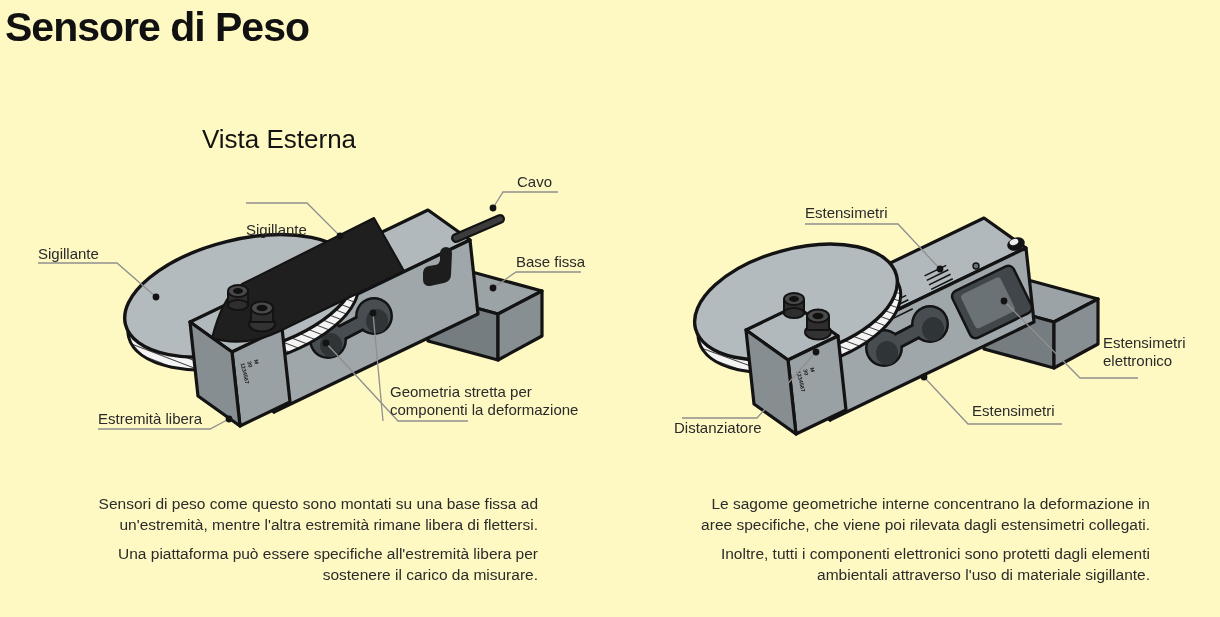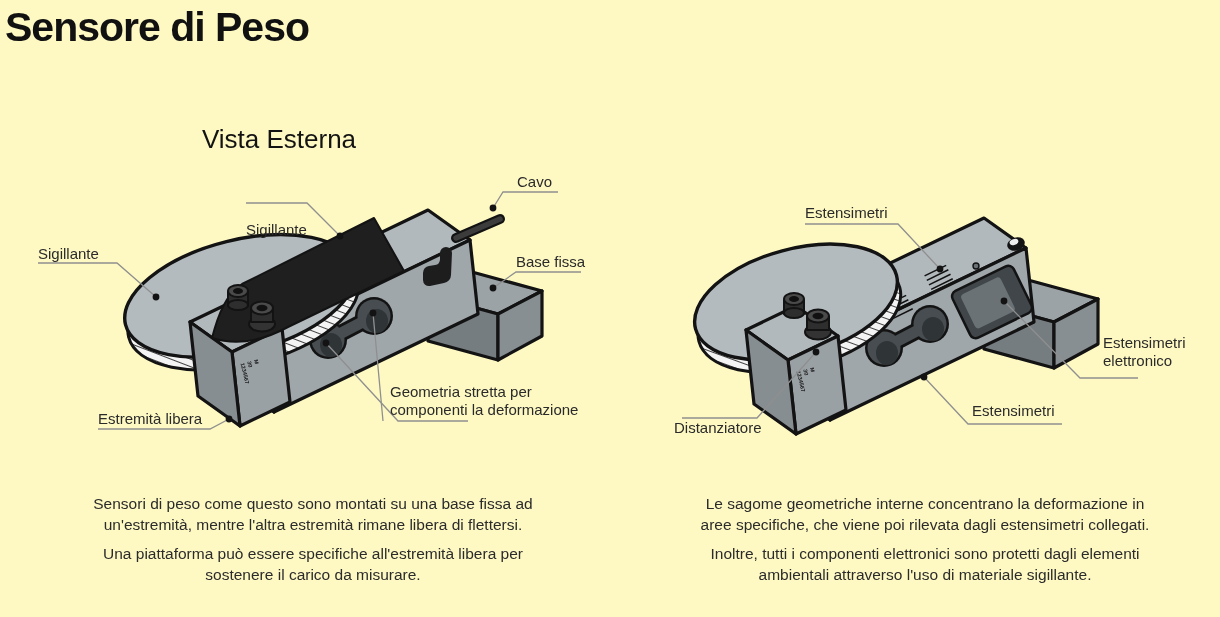--- a/index.html
+++ b/index.html
@@ -1,21 +1,21 @@
 <!DOCTYPE html>
 <html><head>
 <meta charset="utf-8">
 <style>
   html,body{margin:0;padding:0;background:#ffffff;}
   #stage{position:relative;width:1220px;height:617px;background:#fef9c3;overflow:hidden;
          font-family:"Liberation Sans","DejaVu Sans",sans-serif;color:#222;}
   .title{position:absolute;left:5px;top:4px;font-size:41px;font-weight:bold;letter-spacing:-1px;color:#111;}
   .view-heading{position:absolute;top:124px;width:558px;text-align:center;font-size:26px;font-weight:normal;color:#131313;}
   .lbl{position:absolute;font-size:15px;color:#2a2a2a;white-space:nowrap;line-height:18px;}
-  .para-block{position:absolute;top:493px;width:450px;text-align:center;font-size:15.5px;line-height:21px;color:#2b2b2b;}
+  .para-block{position:absolute;top:493px;width:450px;text-align:right;font-size:15.5px;line-height:21px;color:#2b2b2b;}
   .para-block p{margin:0 0 8px 0;}
   svg{position:absolute;left:0;top:0;}
   .outline{stroke:#131313;stroke-width:3.2;stroke-linejoin:round;}
   .thin{stroke:#131313;stroke-width:2;stroke-linejoin:round;}
   .leader{stroke:#8f8f8f;stroke-width:1.3;fill:none;}
   .dot{fill:#131313;}
   .marking{font-size:5.5px;font-weight:bold;fill:#1a1a1a;}
 </style>
 </head>
 <body>

